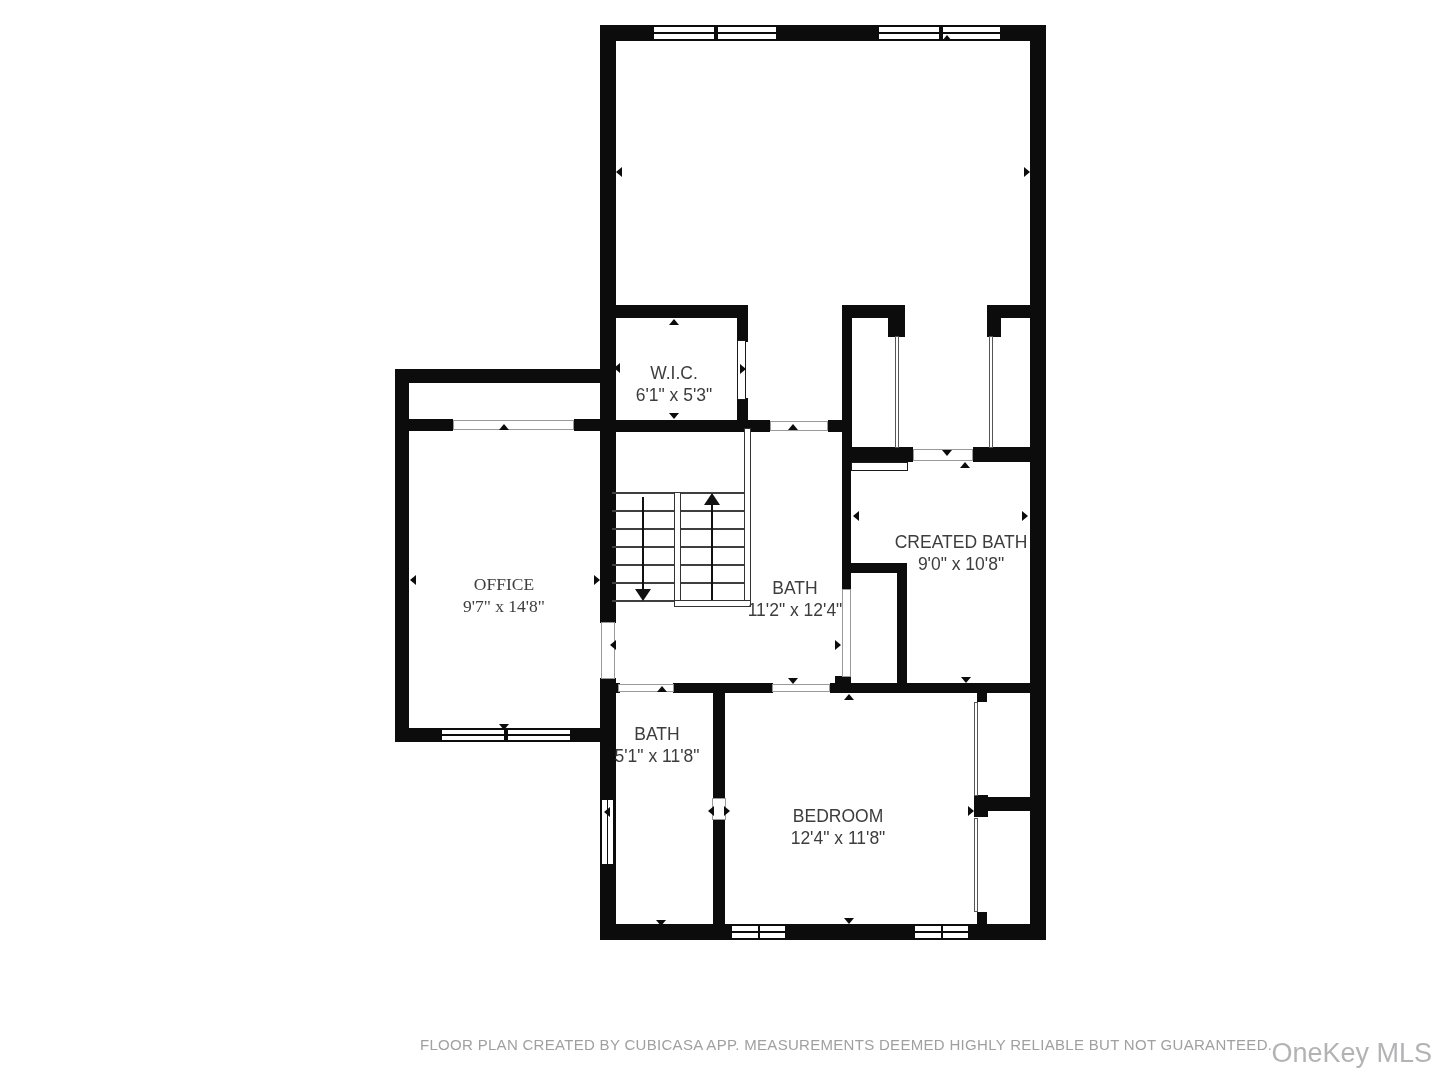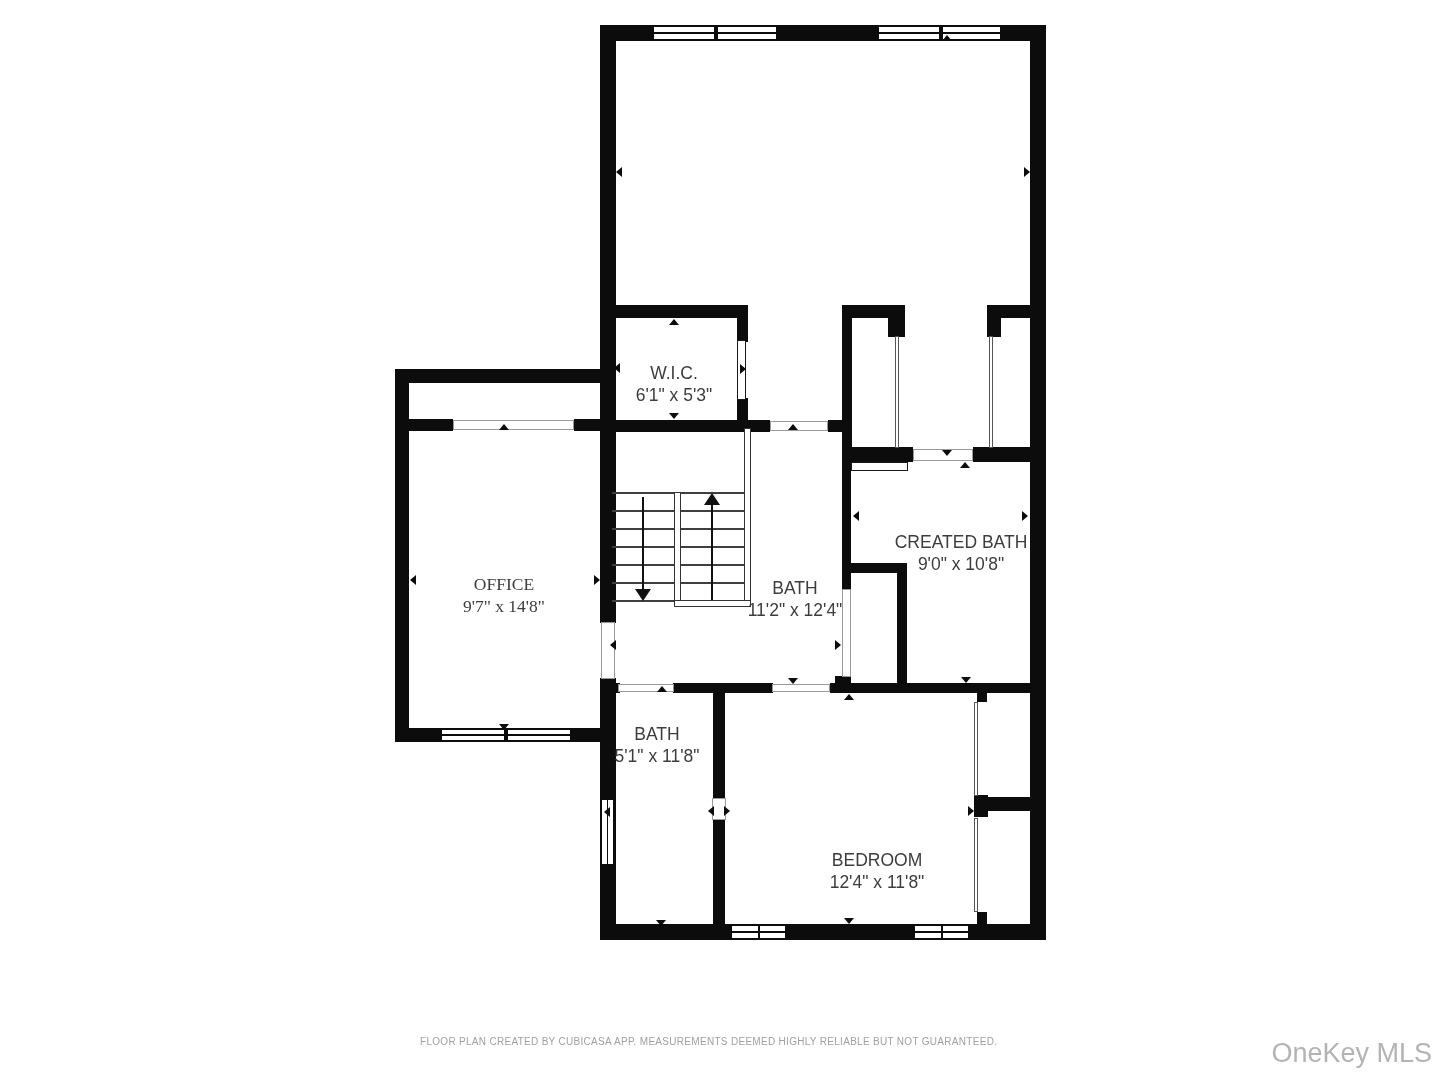--- a/index.html
+++ b/index.html
@@ -19,21 +19,21 @@
   .head{position:absolute;width:0;height:0;}
   .head.up{border-left:8px solid transparent;border-right:8px solid transparent;border-bottom:12px solid #111;}
   .head.down{border-left:8px solid transparent;border-right:8px solid transparent;border-top:12px solid #111;}
   .marker{position:absolute;width:0;height:0;}
   .marker.up{border-left:5px solid transparent;border-right:5px solid transparent;border-bottom:6px solid #0c0c0c;}
   .marker.down{border-left:5px solid transparent;border-right:5px solid transparent;border-top:6px solid #0c0c0c;}
   .marker.left{border-top:5px solid transparent;border-bottom:5px solid transparent;border-right:6px solid #0c0c0c;}
   .marker.right{border-top:5px solid transparent;border-bottom:5px solid transparent;border-left:6px solid #0c0c0c;}
   .room-label{position:absolute;transform:translate(-50%,-50%);text-align:center;
               color:#3d3d3d;font-size:17.5px;line-height:22px;white-space:nowrap;}
-  #footer-text{position:absolute;left:420px;top:1036px;color:#a0a0a0;font-size:10px;
+  #footer-text{position:absolute;left:420px;top:1036px;color:#a0a0a0;font-size:15px;
                letter-spacing:0.3px;white-space:nowrap;}
   #watermark{position:absolute;right:8px;top:1038px;color:#b3b3b6;font-size:27px;white-space:nowrap;}
 </style>
 </head>
 <body>
 
 <div id="canvas">
   <div id="footer-text">FLOOR PLAN CREATED BY CUBICASA APP. MEASUREMENTS DEEMED HIGHLY RELIABLE BUT NOT GUARANTEED.</div>
   <div id="watermark">OneKey MLS</div>
 <div class="wall" style="left: 600px; top: 25px; width: 446px; height: 16px;"></div>
@@ -176,17 +176,17 @@
       <div>11'2" x 12'4"</div>
     </div>
     <div class="room-label" style="left: 961px; top: 553px;">
       <div>CREATED BATH</div>
       <div>9'0" x 10'8"</div>
     </div>
     <div class="room-label" style="left: 657px; top: 745px;">
       <div>BATH</div>
       <div>5'1" x 11'8"</div>
     </div>
-    <div class="room-label" style="left: 877px; top: 827px; margin-top: 44px;">
+    <div class="room-label" style="left: 838px; top: 827px;">
       <div>BEDROOM</div>
       <div>12'4" x 11'8"</div>
     </div>
   </div>
 
 </body></html>

